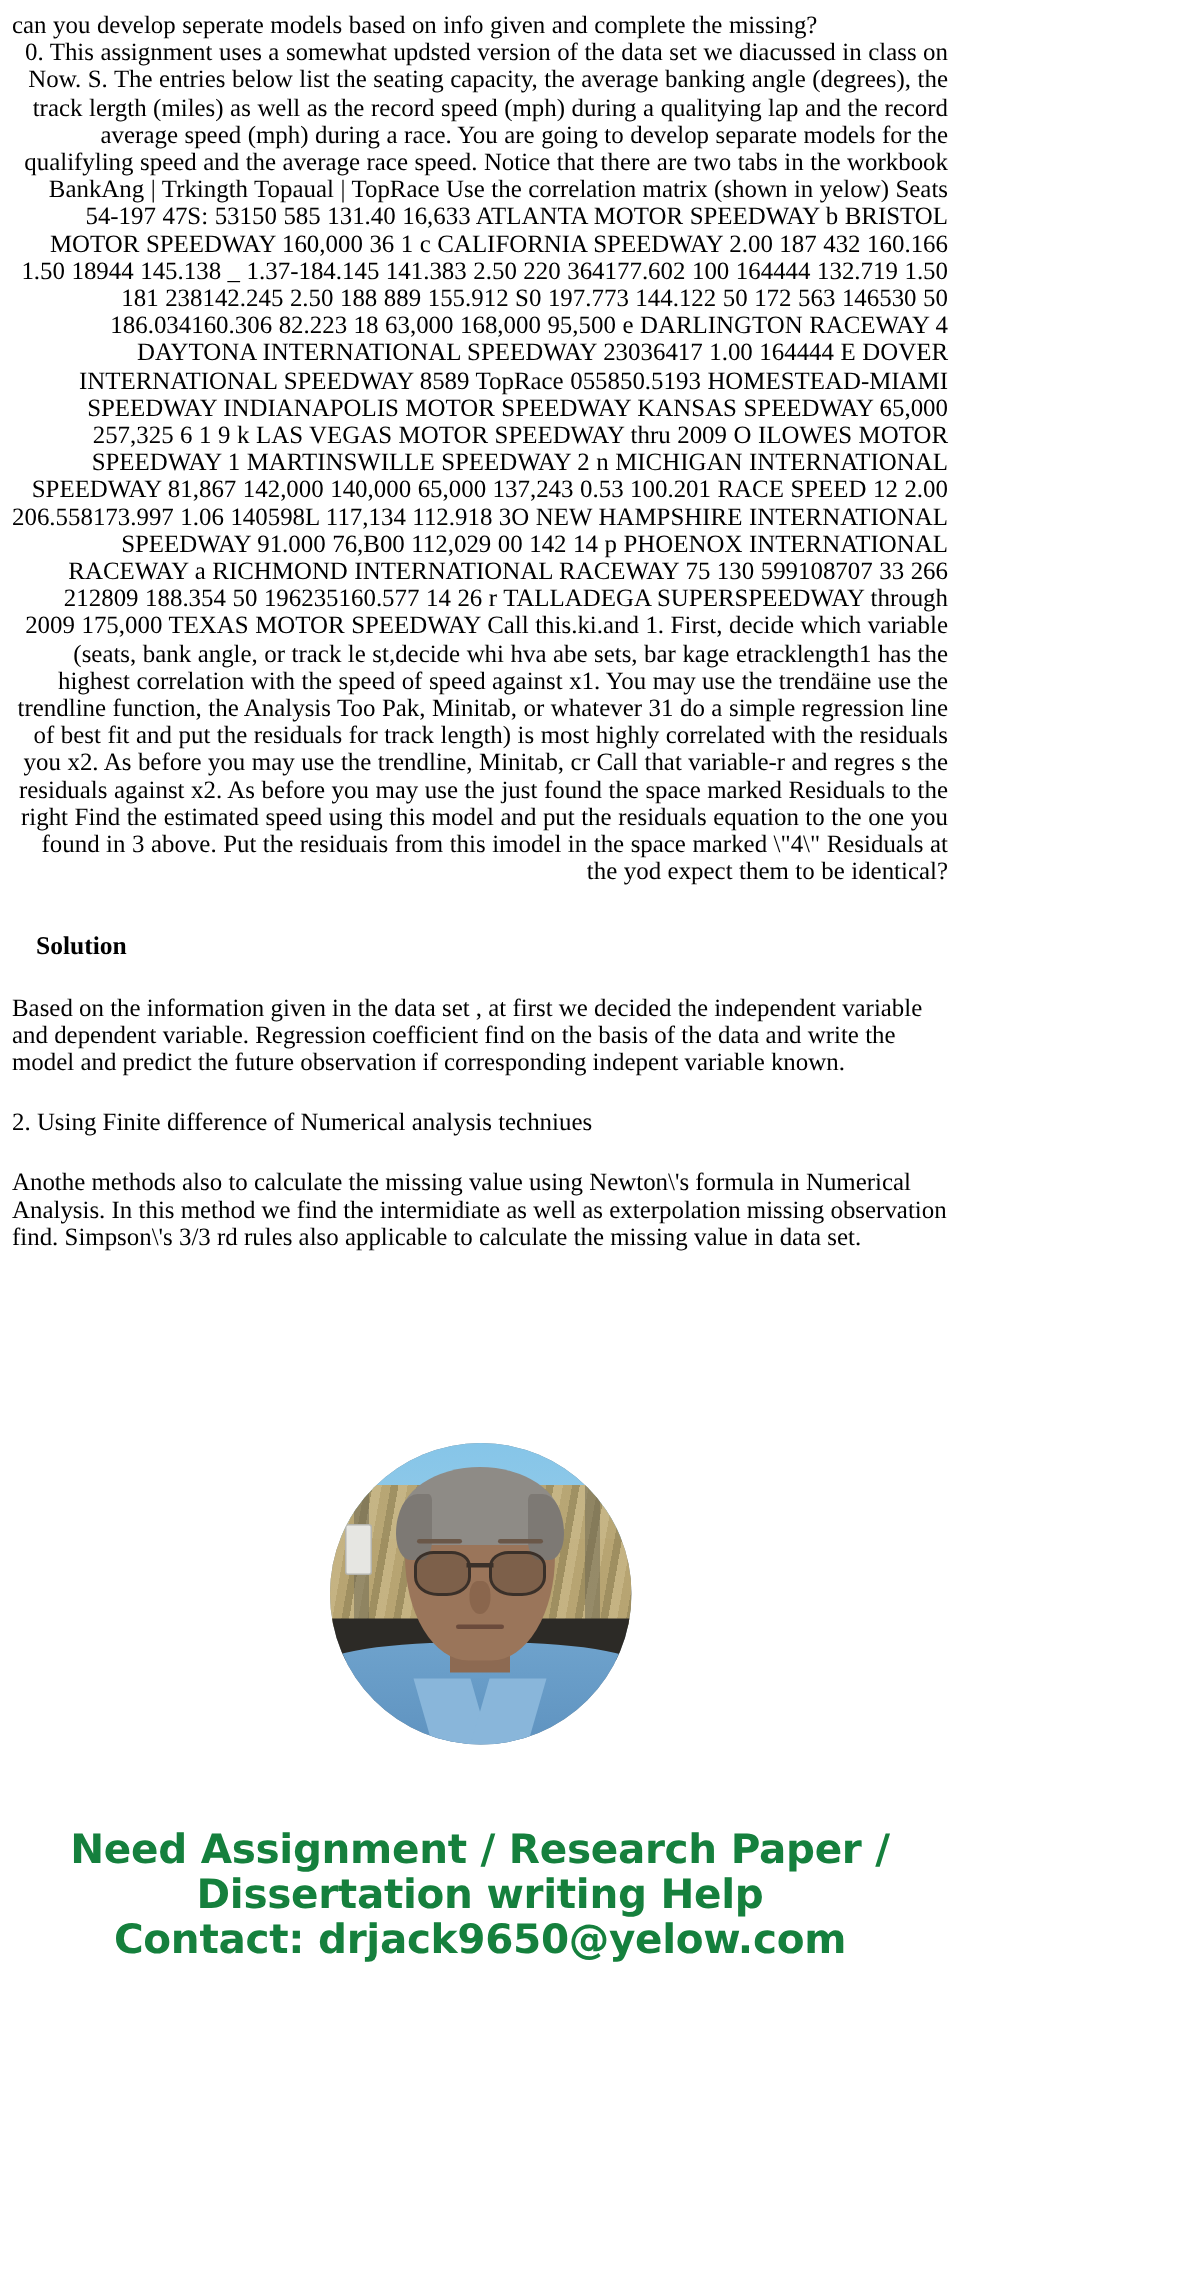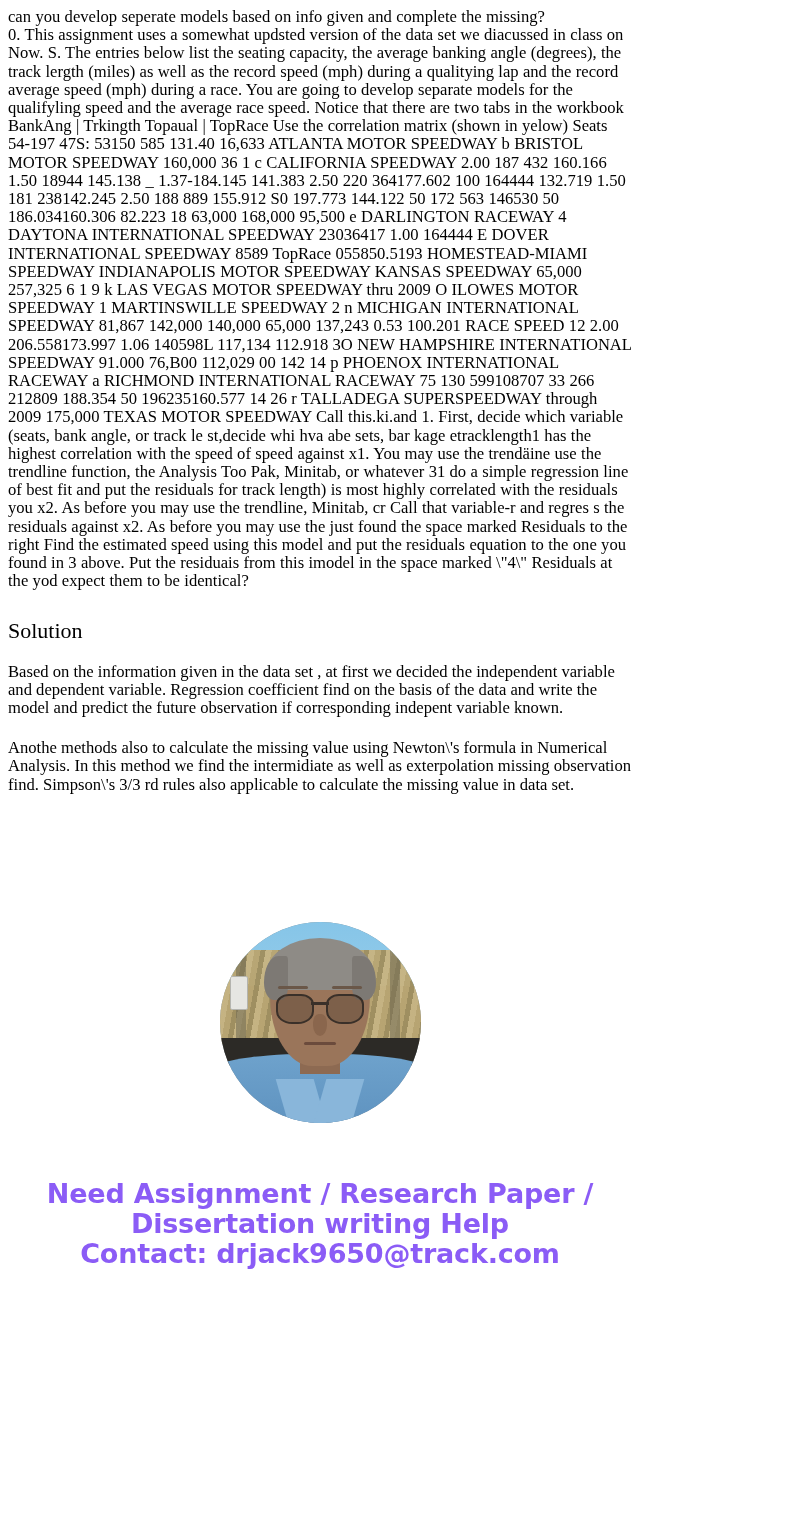--- a/index.html
+++ b/index.html
@@ -28,25 +28,26 @@
     font-size: 16.6px;
     line-height: 18.2px;
     text-align: left;
     word-spacing: 0.2px;
   }
   p.question-line {
     margin: 8px 0 0 0;
   }
   p.dump-text {
     margin: 0;
+    text-align: right;
   }
   h2.solution-heading {
-    font-size: 22px;
-    font-weight: normal;
-    margin: 30px 0 22px 0;
+    font-size: 17px;
+    font-weight: bold;
+    margin: 30px 0 22px 16px;
     line-height: 20px;
     font-family: "Liberation Serif", "DejaVu Serif", serif;
   }
   p.sol-para {
     margin: 0 0 22px 0;
     font-size: 16.6px;
     line-height: 18.2px;
   }
   p.sol-para.last {
     margin-bottom: 0;
@@ -247,21 +248,21 @@
     border-radius: 3px;
   }
 
   .promo-text {
     margin: 0;
     padding: 0 12px;
     font-family: "DejaVu Sans", "Liberation Sans", sans-serif;
     font-weight: bold;
     font-size: 27px;
     line-height: 30px;
-    color: #8b5cf6;
+    color: #15803d;
     letter-spacing: -0.2px;
   }
   .promo-line1 {
     margin-top: 56px;
   }
   .promo-line2 {
     margin-top: 0;
   }
 </style>
 </head>
@@ -274,20 +275,21 @@
     <p class="body-text question-line">can you develop seperate models based on info given and complete the missing?</p>
 
     <p class="body-text dump-text">0. This assignment uses a somewhat updsted version of the data set we diacussed in class on Now. S. The entries below list the seating capacity, the average banking angle (degrees), the track lergth (miles) as well as the record speed (mph) during a qualitying lap and the record average speed (mph) during a race. You are going to develop separate models for the qualifyling speed and the average race speed. Notice that there are two tabs in the workbook BankAng | Trkingth Topaual | TopRace Use the correlation matrix (shown in yelow) Seats 54-197 47S: 53150 585 131.40 16,633 ATLANTA MOTOR SPEEDWAY b BRISTOL MOTOR SPEEDWAY 160,000 36 1 c CALIFORNIA SPEEDWAY 2.00 187 432 160.166 1.50 18944 145.138 _ 1.37-184.145 141.383 2.50 220 364177.602 100 164444 132.719 1.50 181 238142.245 2.50 188 889 155.912 S0 197.773 144.122 50 172 563 146530 50 186.034160.306 82.223 18 63,000 168,000 95,500 e DARLINGTON RACEWAY 4 DAYTONA INTERNATIONAL SPEEDWAY 23036417 1.00 164444 E DOVER INTERNATIONAL SPEEDWAY 8589 TopRace 055850.5193 HOMESTEAD-MIAMI SPEEDWAY INDIANAPOLIS MOTOR SPEEDWAY KANSAS SPEEDWAY 65,000 257,325 6 1 9 k LAS VEGAS MOTOR SPEEDWAY thru 2009 O ILOWES MOTOR SPEEDWAY 1 MARTINSWILLE SPEEDWAY 2 n MICHIGAN INTERNATIONAL SPEEDWAY 81,867 142,000 140,000 65,000 137,243 0.53 100.201 RACE SPEED 12 2.00 206.558173.997 1.06 140598L 117,134 112.918 3O NEW HAMPSHIRE INTERNATIONAL SPEEDWAY 91.000 76,B00 112,029 00 142 14 p PHOENOX INTERNATIONAL RACEWAY a RICHMOND INTERNATIONAL RACEWAY 75 130 599108707 33 266 212809 188.354 50 196235160.577 14 26 r TALLADEGA SUPERSPEEDWAY through 2009 175,000 TEXAS MOTOR SPEEDWAY Call this.ki.and 1. First, decide which variable (seats, bank angle, or track le st,decide whi hva abe sets, bar kage etracklength1 has the highest correlation with the speed of speed against x1. You may use the trendäine use the trendline function, the Analysis Too Pak, Minitab, or whatever 31 do a simple regression line of best fit and put the residuals for track length) is most highly correlated with the residuals you x2. As before you may use the trendline, Minitab, cr Call that variable-r and regres s the residuals against x2. As before you may use the just found the space marked Residuals to the right Find the estimated speed using this model and put the residuals equation to the one you found in 3 above. Put the residuais from this imodel in the space marked \"4\" Residuals at the yod expect them to be identical?</p>
 
     <h2 class="solution-heading">Solution</h2>
 
 
 
     <p class="sol-para">Based on the information given in the data set , at first we decided the independent variable and dependent variable. Regression coefficient find on the basis of the data and write the model and predict the future observation if corresponding indepent variable known.</p>
 
+    <p class="sol-para">2. Using Finite difference of Numerical analysis techniues</p>
 
     <p class="sol-para last">Anothe methods also to calculate the missing value using Newton\'s formula in Numerical Analysis. In this method we find the intermidiate as well as exterpolation missing observation find. Simpson\'s 3/3 rd rules also applicable to calculate the missing value in data set.</p>
 
   </div>
 
   <div class="promo">
 
     <div class="avatar-wrap">
       <div class="avatar">
         <div class="ph-sky"></div>
@@ -309,17 +311,17 @@
         <div class="ph-glassL"></div>
         <div class="ph-glassR"></div>
         <div class="ph-bridge"></div>
         <div class="ph-nose"></div>
         <div class="ph-mouth"></div>
       </div>
     </div>
 
     <p class="promo-text promo-line1">Need Assignment / Research Paper / Dissertation writing Help</p>
 
-    <p class="promo-text promo-line2">Contact: drjack9650@track.com</p>
+    <p class="promo-text promo-line2">Contact: drjack9650@yelow.com</p>
 
   </div>
 
 </div>
 
 </body></html>

